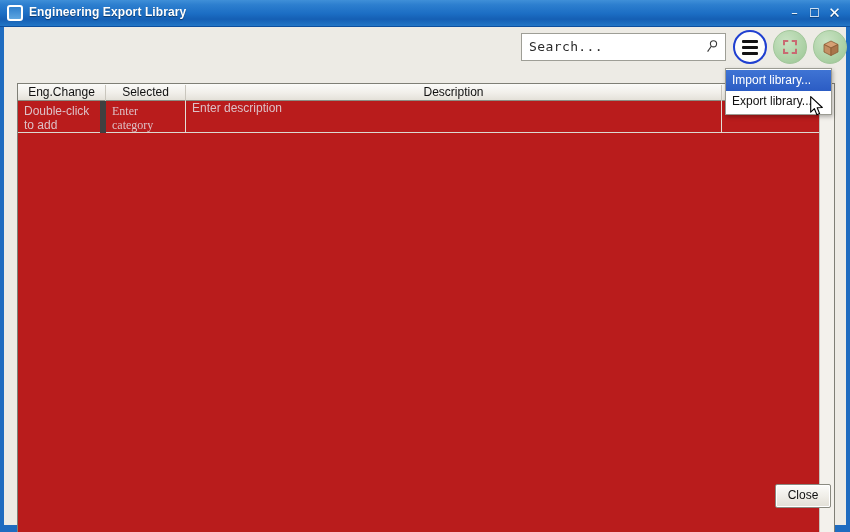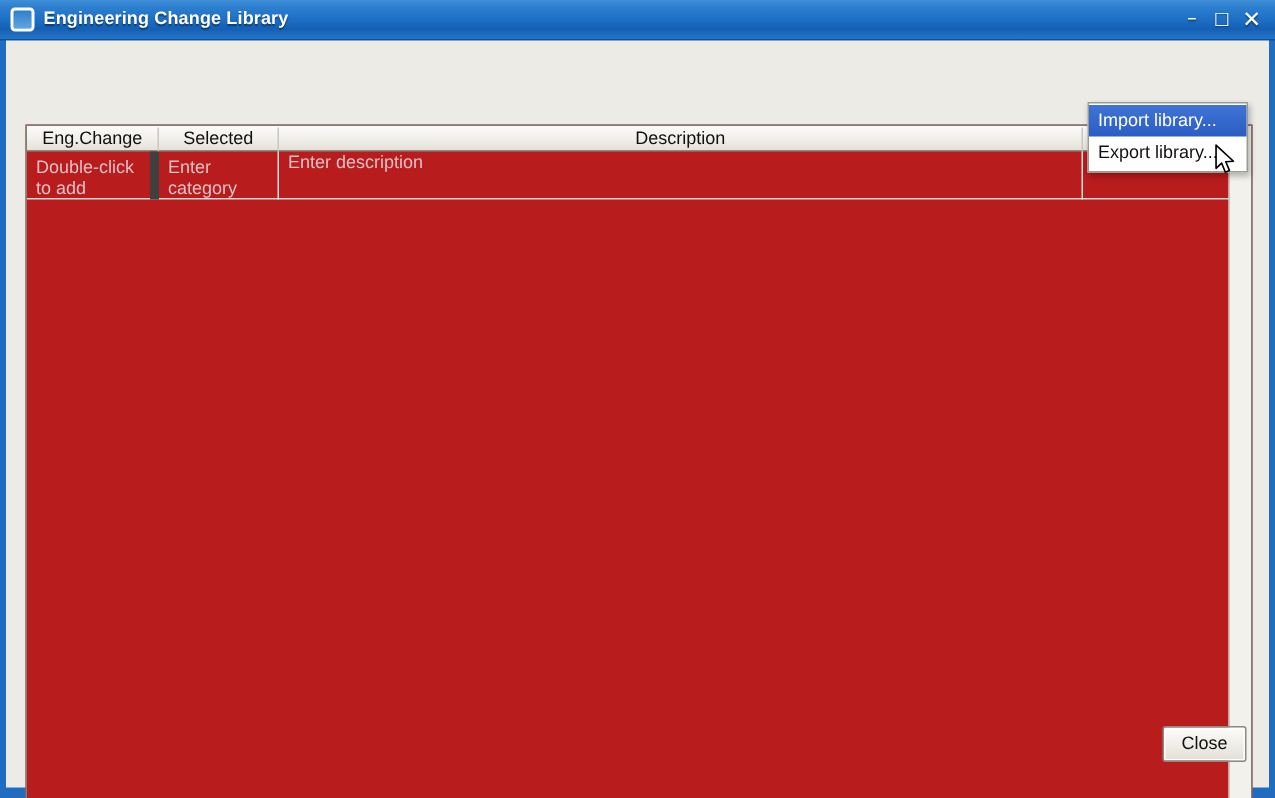--- a/index.html
+++ b/index.html
@@ -201,21 +201,21 @@
     top: 0;
     height: 32px;
     box-sizing: border-box;
     font-size: 12px;
     color: #ddc1c7;
     padding: 3px 6px 0 6px;
     line-height: 14px;
     overflow: hidden;
   }
   #cell-eng  { left: 0px;   width: 88px;  border-right: 6px solid #404040; }
-  #cell-cat  { left: 88px;  width: 80px;  border-right: 1px solid #e2dfd7; }
+  #cell-cat  { left: 88px;  width: 80px;  border-right: 1px solid #e2dfd7; font-family: Liberation Serif, serif; }
   #cell-desc { left: 168px; width: 536px; border-right: 1px solid #e2dfd7; padding-top: 0; }
   #cell-sfn  { left: 704px; width: 100px; }
 
   #table-scrollbar {
     position: absolute;
     right: 0; top: 0;
     width: 15px;
     height: 100%;
     background: #f3f1ec;
     border-left: 1px solid #c6c3bb;
@@ -275,28 +275,56 @@
     cursor: default;
   }
 </style>
 </head>
 <body>
 
 <div id="window">
 
   <div id="titlebar">
     <div id="title-icon"></div>
-    <div id="title-text">Engineering Change Library</div>
+    <div id="title-text">Engineering Export Library</div>
     <div class="win-btn" id="btn-min">–</div>
     <div class="win-btn" id="btn-max">☐</div>
     <div class="win-btn" id="btn-close">✕</div>
   </div>
 
   <div id="client">
 
+    <div id="toolbar">
+
+      <div id="search-wrap">
+        <div id="search-input-text">Search...</div>
+        <svg id="search-icon" viewBox="0 0 14 16">
+          <circle cx="8.5" cy="4.8" r="3.1" fill="none" stroke="#3a3a3a" stroke-width="1.1"></circle>
+          <line x1="6.3" y1="7.2" x2="2.6" y2="12.6" stroke="#3a3a3a" stroke-width="1.1"></line>
+        </svg>
+      </div>
+
+      <div class="toolbtn" id="menu-button">
+        <div class="bar b1"></div>
+        <div class="bar b2"></div>
+        <div class="bar b3"></div>
+      </div>
+
+      <div class="toolbtn" id="select-button">
+        <div class="marquee"></div>
+      </div>
+
+      <div class="toolbtn" id="box-button">
+        <svg class="cube" viewBox="0 0 18 18">
+          <polygon points="2,5.5 9,2 16,5.5 9,9" fill="#d6a074" stroke="#8a5b33" stroke-width="0.8" stroke-linejoin="round"></polygon>
+          <polygon points="2,5.5 9,9 9,16.5 2,13" fill="#c38f63" stroke="#8a5b33" stroke-width="0.8" stroke-linejoin="round"></polygon>
+          <polygon points="16,5.5 9,9 9,16.5 16,13" fill="#a9754b" stroke="#8a5b33" stroke-width="0.8" stroke-linejoin="round"></polygon>
+        </svg>
+      </div>
+    </div>
 
     <div id="table-frame">
 
       <div id="table-header">
         <div class="th" id="th-eng">
           <span class="thlabel">Eng.Change</span>
         </div>
         <div class="th" id="th-cat">
           <span class="thlabel">Selected</span>
         </div>

